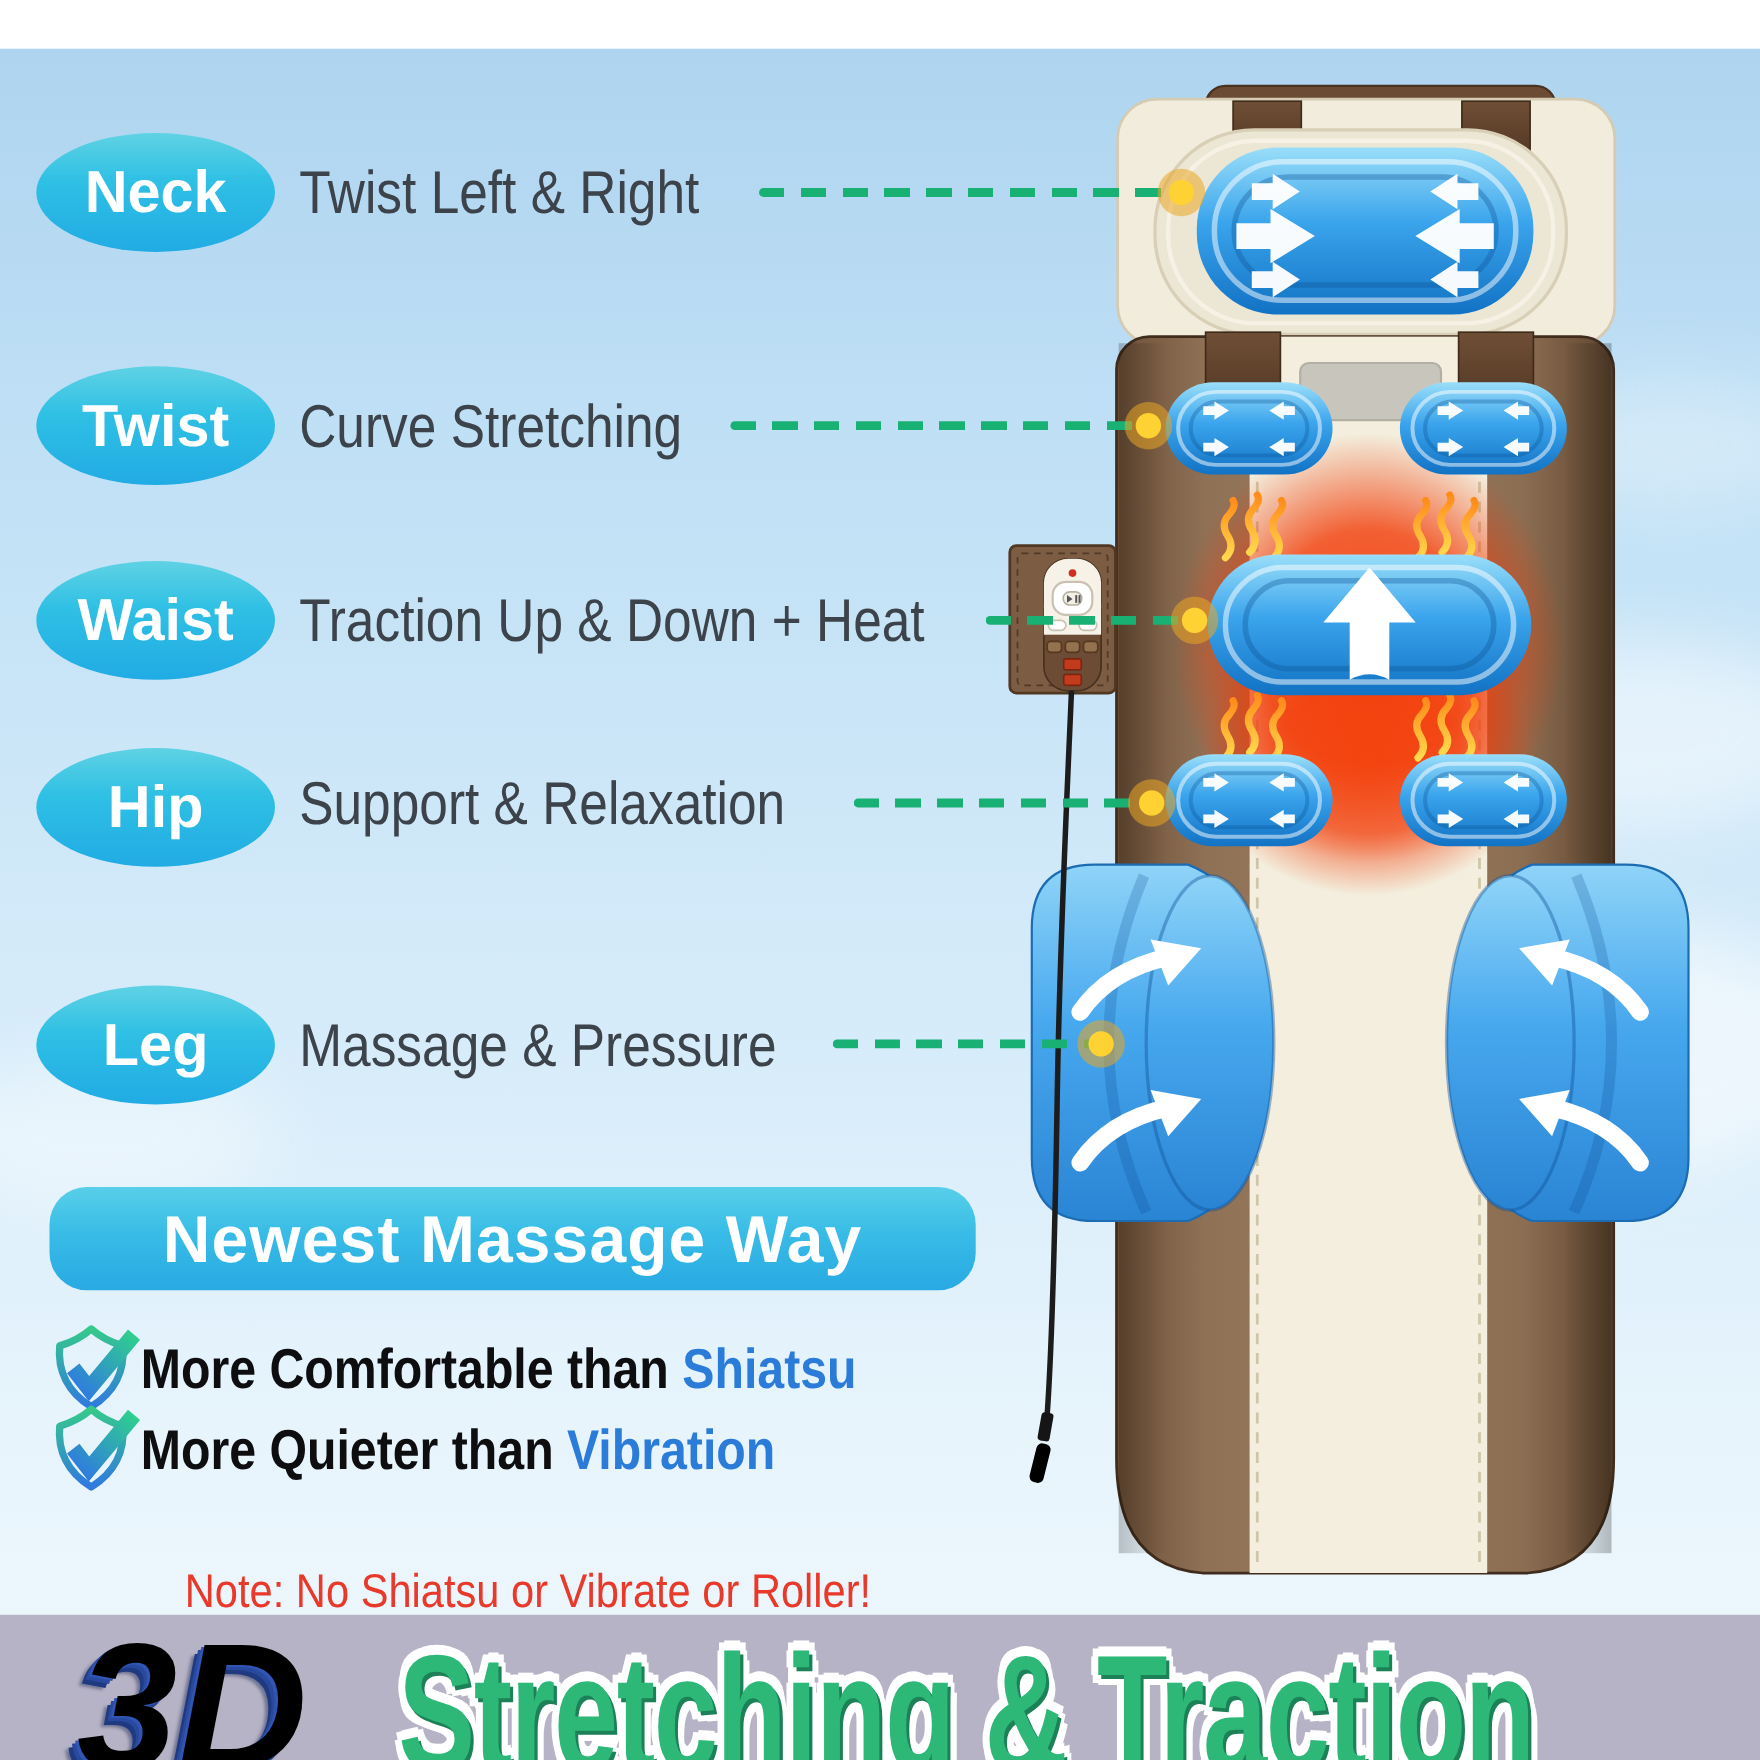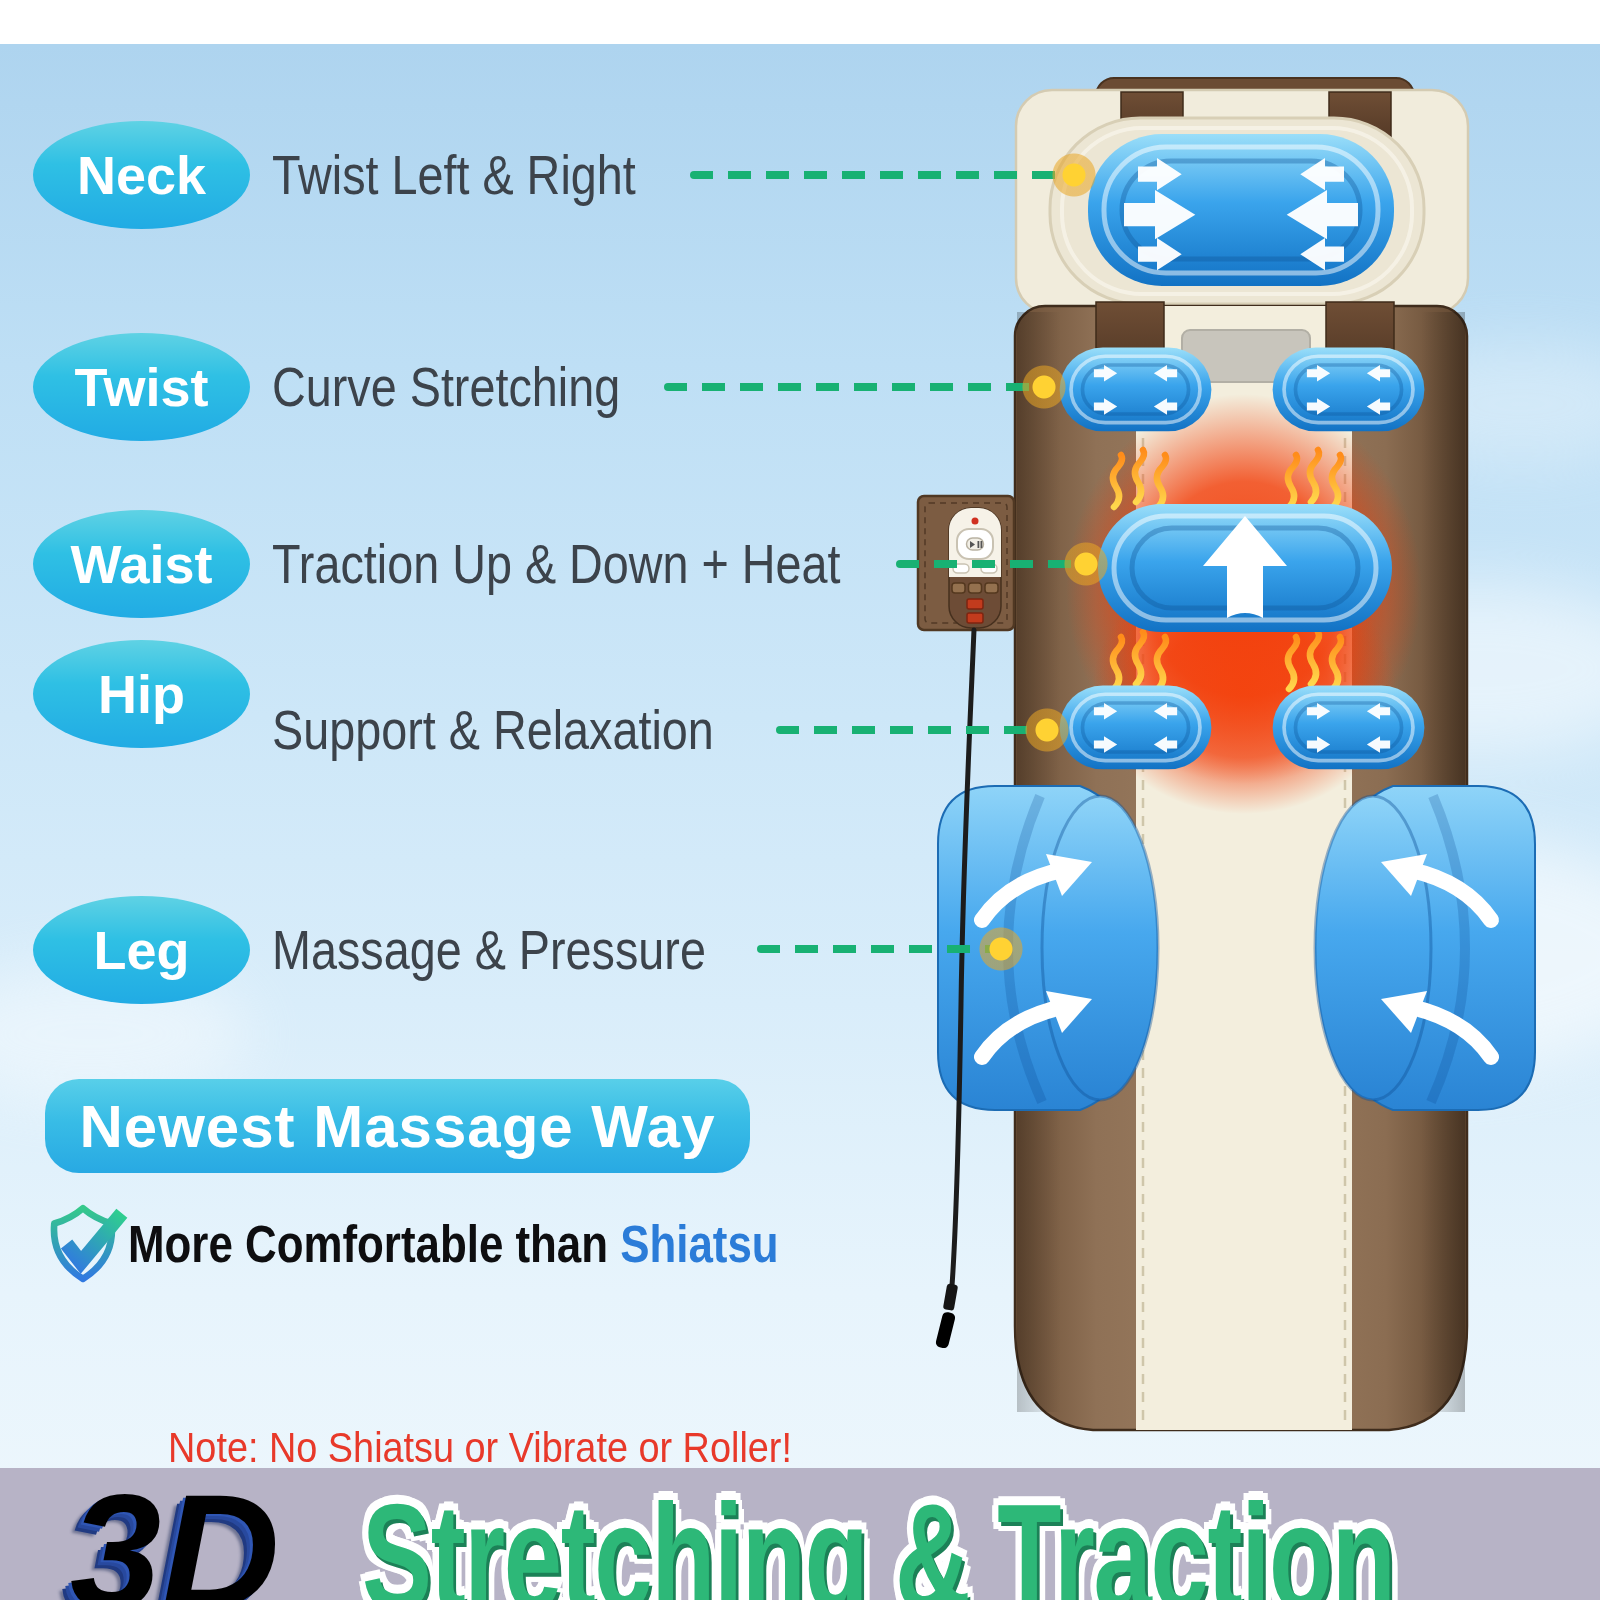--- a/index.html
+++ b/index.html
@@ -15,21 +15,21 @@
   .dot{position:absolute;width:52px;height:52px;margin:-26px 0 0 -26px;border-radius:50%;
     background:radial-gradient(circle,#ffd233 0 11px,rgba(233,166,36,.55) 12px 21px,rgba(233,166,36,0) 22px);}
   
   .zone{position:absolute;left:33px;width:217px;height:108px;border-radius:50%;
     background:linear-gradient(180deg,#5fd2e4 0%,#2fc0e4 40%,#21abe4 100%);
     display:flex;align-items:center;justify-content:center;
     color:#ffffff;font-weight:bold;font-size:54px;}
   .desc{position:absolute;left:272px;white-space:nowrap;color:#3c434b;font-size:55px;
     transform:translateY(-50%) scaleX(.85);transform-origin:left center;}
   
-  .banner{position:absolute;left:45px;top:1035px;width:705px;height:94px;border-radius:34px;
+  .banner{position:absolute;left:45px;top:1035px;width:842px;height:94px;border-radius:34px;
     background:linear-gradient(180deg,#58cfe9 0%,#38bce6 45%,#28a9e3 100%);
     display:flex;align-items:center;justify-content:center;
     color:#fff;font-weight:bold;font-size:60px;letter-spacing:1px;}
   
   .benefit{position:absolute;left:42px;height:90px;display:flex;align-items:center;}
   .b-icon{width:86px;height:82px;flex:0 0 auto;}
   .b-text{white-space:nowrap;font-weight:bold;font-size:51px;color:#0e0e10;
     transform:scaleX(.86);transform-origin:left center;}
   .b-text .kw{color:#2b7cd8;}
   .note{position:absolute;left:110px;top:1380px;width:740px;height:46px;line-height:46px;
@@ -248,33 +248,39 @@
   <div class="dot" style="left:1086px;top:520px;"></div>
   <div class="dot" style="left:1047px;top:686px;"></div>
   <div class="dot" style="left:1001px;top:905px;"></div>
 
   <div class="zone" style="top:77px;">Neck</div>
   <div class="desc" style="top:131px;">Twist Left &amp; Right</div>
   <div class="zone" style="top:289px;">Twist</div>
   <div class="desc" style="top:343px;">Curve Stretching</div>
   <div class="zone" style="top:466px;">Waist</div>
   <div class="desc" style="top:520px;">Traction Up &amp; Down + Heat</div>
-  <div class="zone" style="top:596px;">Hip</div>
+  <div class="zone" style="top:636px;">Hip</div>
   <div class="desc" style="top:686px;">Support &amp; Relaxation</div>
   <div class="zone" style="top:852px;">Leg</div>
   <div class="desc" style="top:906px;">Massage &amp; Pressure</div>
 
   <div class="banner">Newest Massage Way</div>
 
   <div class="benefit" style="top:1155px;">
     <svg class="b-icon" viewBox="0 0 84 80">
         <use href="#shieldCheck"></use>
       </svg>
     <div class="b-text"><span>More Comfortable than </span><span class="kw">Shiatsu</span></div>
   </div>
+  <div class="benefit" style="top:1228px;">
+    <svg class="b-icon" viewBox="0 0 84 80">
+        <use href="#shieldCheck"></use>
+      </svg>
+    <div class="b-text"><span>More Quieter than </span><span class="kw">Vibration</span></div>
+  </div>
 
   <div class="note">Note: No Shiatsu or Vibrate or Roller!</div>
 
   <div class="footer"></div>
   <div class="f3d">3D</div>
   <div class="f-title">Stretching &amp; Traction</div>
   <div class="bottom-strip"></div>
 </div>
 
 </body></html>

